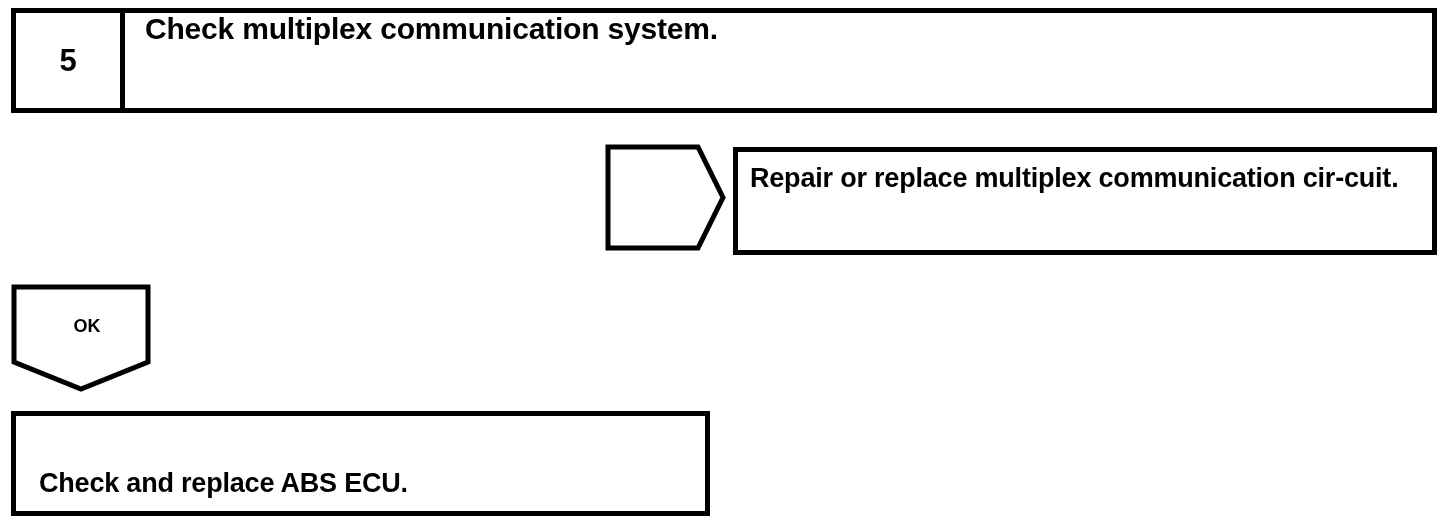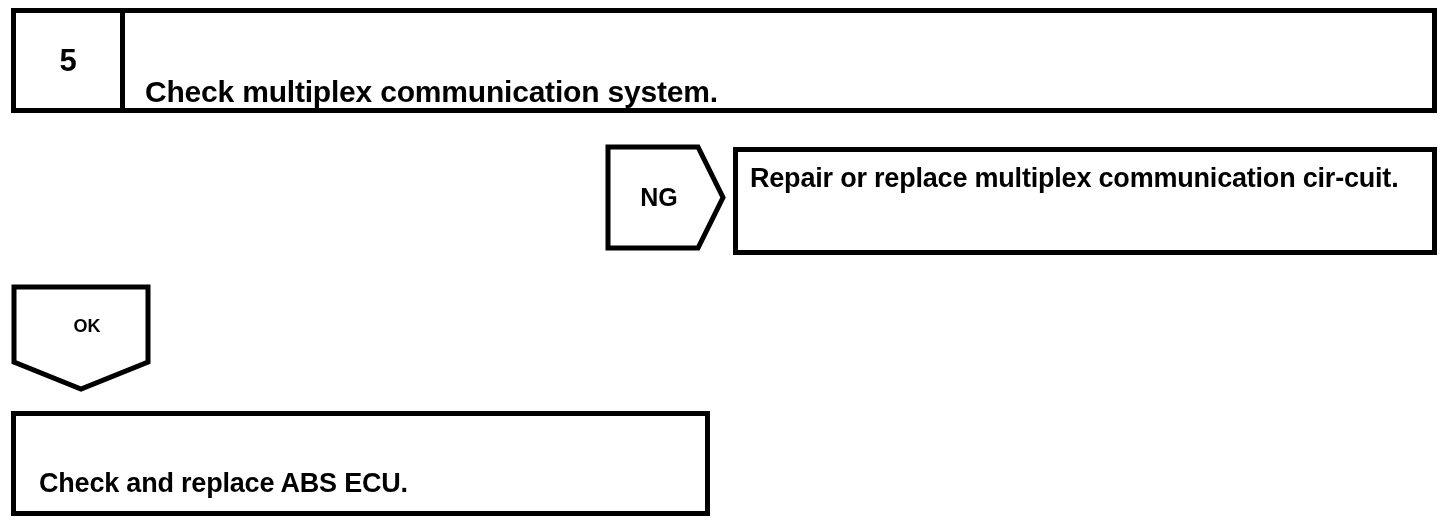--- a/index.html
+++ b/index.html
@@ -47,22 +47,20 @@
     color: #000000;
     line-height: 1;
     letter-spacing: 0px;
   }
   .step-title {
     position: absolute;
     left: 129px;
     top: 0;
     height: 110px;
     display: flex;
-    align-items: center;
-    margin-top: 24px;
   }
   .step-title-text {
     font-size: 30px;
     font-weight: bold;
     color: #000000;
     line-height: 1.05;
     letter-spacing: -0.2px;
     white-space: nowrap;
   }
 
@@ -183,21 +181,20 @@
     <div class="step-title">
       <span class="step-title-text">Check multiplex communication system.</span>
     </div>
   </div>
 
   <div class="ng-pentagon">
     <svg viewBox="0 0 121 107" xmlns="http://www.w3.org/2000/svg" aria-hidden="true">
       <polygon points="3,3 93,3 118,53.5 93,104 3,104" fill="#ffffff" stroke="#000000" stroke-width="5" stroke-linejoin="miter"></polygon>
     </svg>
   </div>
-  <div class="ng-label">NG</div>
 
   <div class="ng-result-box">
     <div class="ng-result-text">Repair or replace multiplex communication cir-cuit.</div>
   </div>
 
   <div class="ok-pentagon">
     <svg viewBox="0 0 140 108" xmlns="http://www.w3.org/2000/svg" aria-hidden="true">
       <polygon points="3,3 137,3 137,78 70,105 3,78" fill="#ffffff" stroke="#000000" stroke-width="5" stroke-linejoin="miter"></polygon>
     </svg>
   </div>

